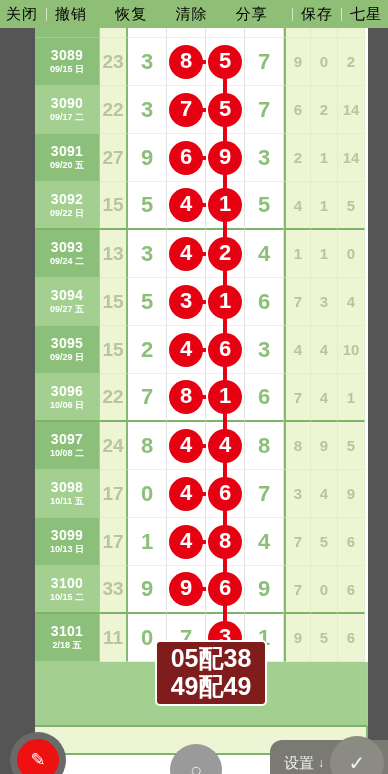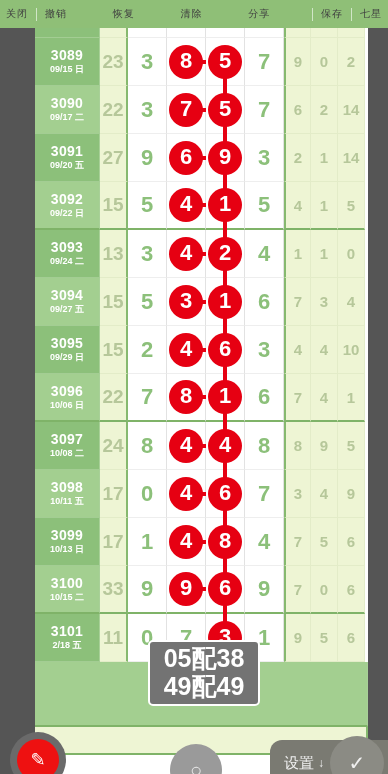--- a/index.html
+++ b/index.html
@@ -13,21 +13,21 @@
 
   
   #toolbar{
     position:absolute; left:0; top:0; width:388px; height:28px;
     background:#8fbf77;
     display:flex; align-items:center;
     color:#ffffff;
     z-index:40;
   }
   .tb-item{
-    font-size:10px; color:#404040; white-space:nowrap;
+    font-size:15px; color:#000000; white-space:nowrap;
     padding:0 6px; letter-spacing:1px;
   }
   .tb-sep{
     width:1px; height:13px; background:#d8ead0; opacity:.9;
     margin:0 2px; flex:0 0 1px;
   }
   .tb-spring{ flex:1 1 auto; }
 
   
   #sheet{
@@ -108,23 +108,23 @@
   }
   
   .vlink-up{
     position:absolute; left:50%; bottom:50%;
     transform:translateX(-50%);
     width:4px; height:48px; background:#e60012; z-index:4;
   }
 
   
   #bluebox{
-    position:absolute; left:148px; top:640px;
+    position:absolute; left:155px; top:640px;
     width:112px;
-    background:#737373;
+    background:#7f1d1d;
     border:2px solid #ffffff;
     border-radius:5px;
     padding:2px 4px 4px 4px;
     z-index:60;
     text-align:center;
   }
   #bluebox .bline{
     color:#ffffff; font-size:25px; font-weight:bold;
     line-height:1.12; letter-spacing:0px; white-space:nowrap;
   }

